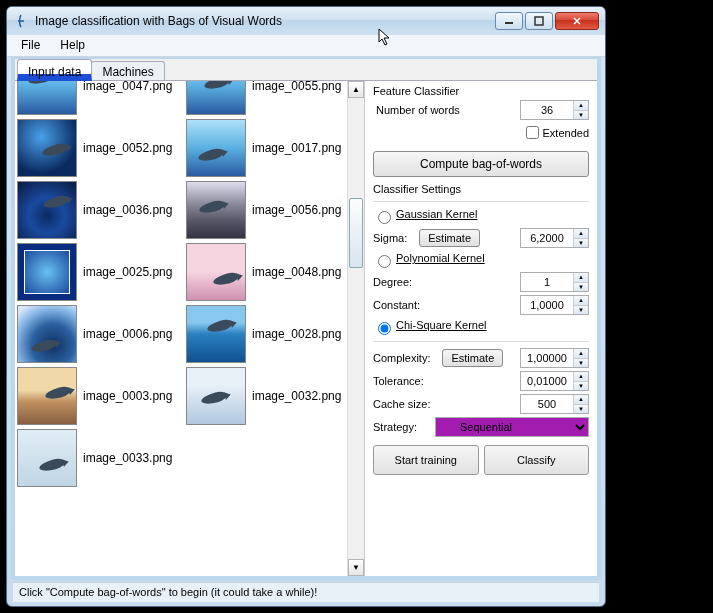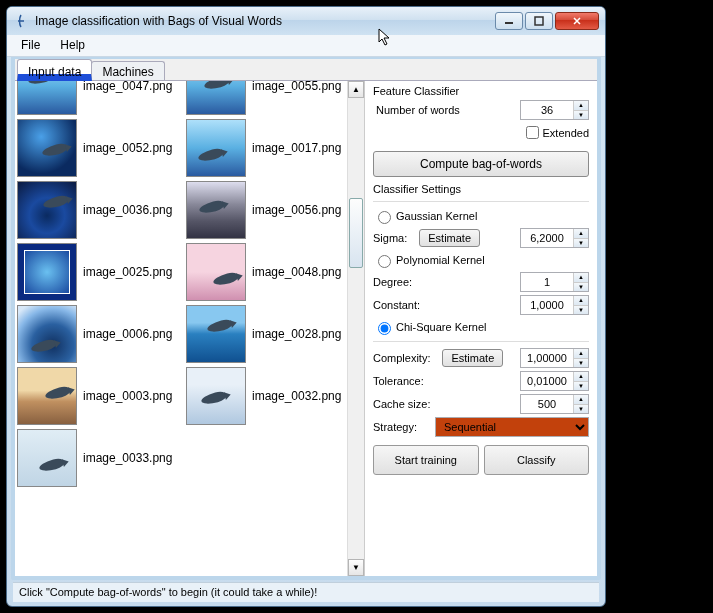--- a/index.html
+++ b/index.html
@@ -207,28 +207,28 @@
     background: linear-gradient(#f6f6f6,#e1e1e1);
     border: 1px solid #8a8a8a;
     border-radius: 3px;
     font-size: 12px;
     cursor: pointer;
     padding: 4px 10px;
   }
   .big-btn { width: 100%; padding: 5px; margin: 6px 0;}
   .small-btn { padding: 2px 8px; font-size:11px;}
   hr.sep { border:none; border-top:1px solid #ddd; margin:6px 0;}
-  .radio-row { display:flex; align-items:center; font-size:11px; margin:4px 0;}
+  .radio-row { display:flex; align-items:flex-start; font-size:11px; margin:4px 0;text-decoration:underline;}
   .radio-row input { margin-right:5px;}
   .select {
     border:1px solid #abadb3;
-    background:#c2410c;
+    background:#a21caf;
     height:20px;
     font-size:11px;
-    padding:1px 4px;
+    padding:1px 20px;
     flex:1;
   }
   .bottom-btns { display:flex; gap:5px; margin-top:8px;}
   .bottom-btns button {
     flex:1;
     padding:8px 4px;
     background: linear-gradient(#f6f6f6,#e1e1e1);
     border:1px solid #999;
     border-radius:3px;
     font-size:11px;

